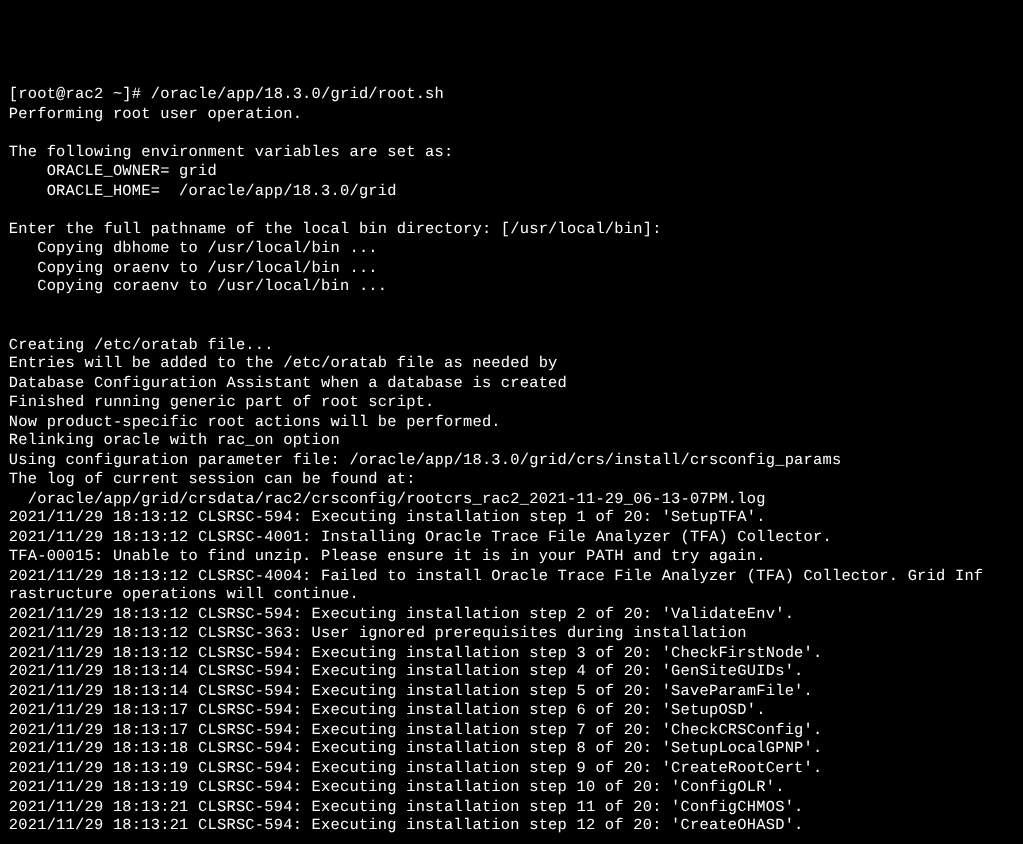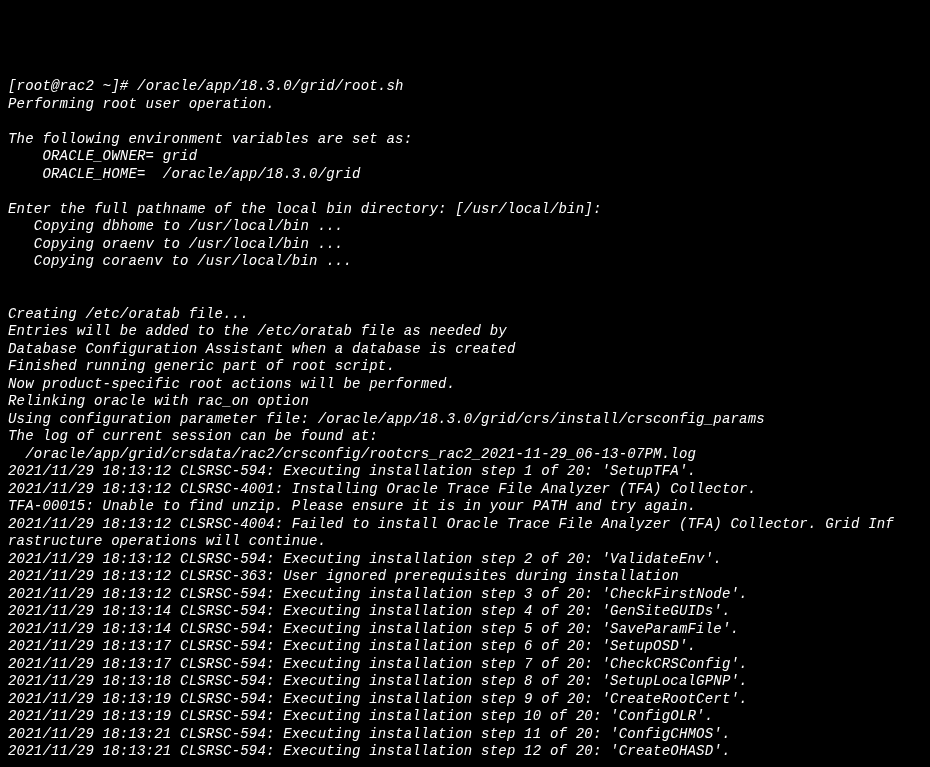--- a/index.html
+++ b/index.html
@@ -1,19 +1,18 @@
 <!DOCTYPE html>
 <html><head>
   <meta charset="utf-8">
   <style>
     * {
       margin: 0;
       padding: 0;
       box-sizing: border-box;
-      font-style: italic;
     }
     body {
       background-color: #000000;
       color: #ffffff;
       font-family: 'Consolas', 'Courier New', monospace;
       font-size: 14px;
       line-height: 1.25;
       padding: 8px;
       width: 930px;
       white-space: pre;

